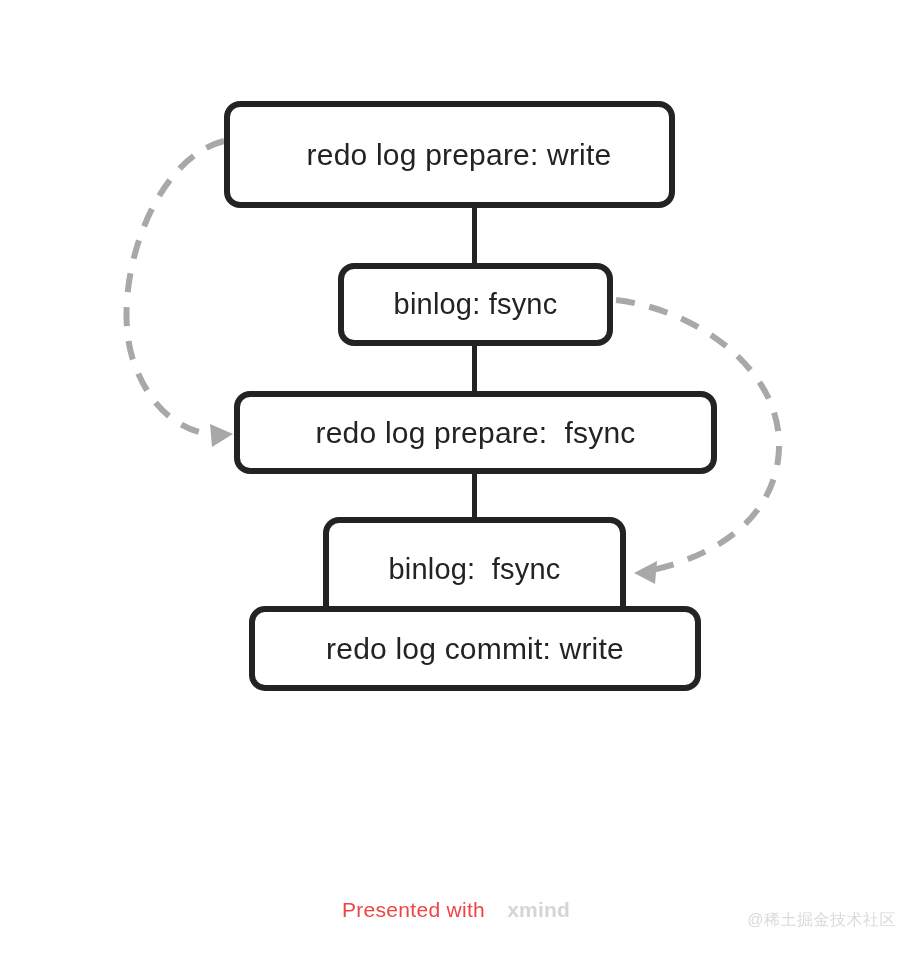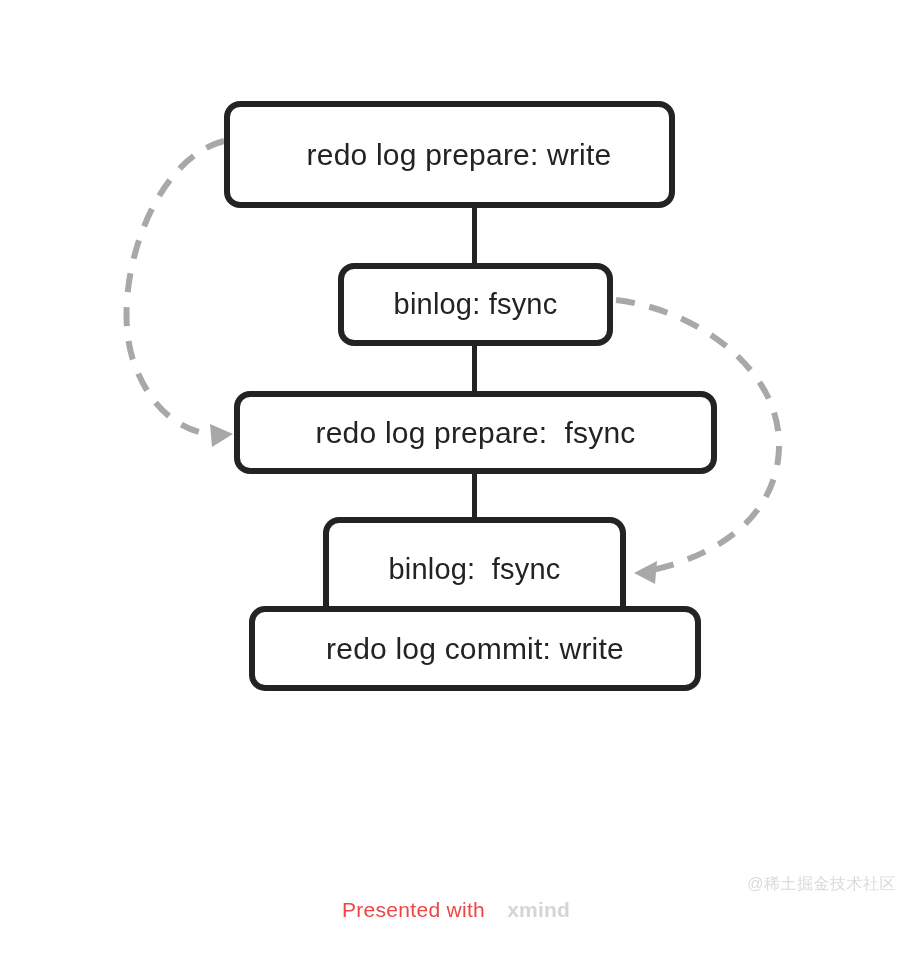--- a/index.html
+++ b/index.html
@@ -81,21 +81,21 @@
     font-size: 21px;
     font-weight: bold;
     letter-spacing: 0.2px;
     font-family: "Liberation Sans", sans-serif;
     margin-left: 16px;
   }
 
   .watermark {
     position: absolute;
     right: 16px;
-    top: 874px;
+    top: 910px;
     color: #dadada;
     font-size: 16px;
     letter-spacing: 0.5px;
     font-family: "Liberation Sans", sans-serif;
     z-index: 4;
   }
 </style>
 </head>
 <body>
 

